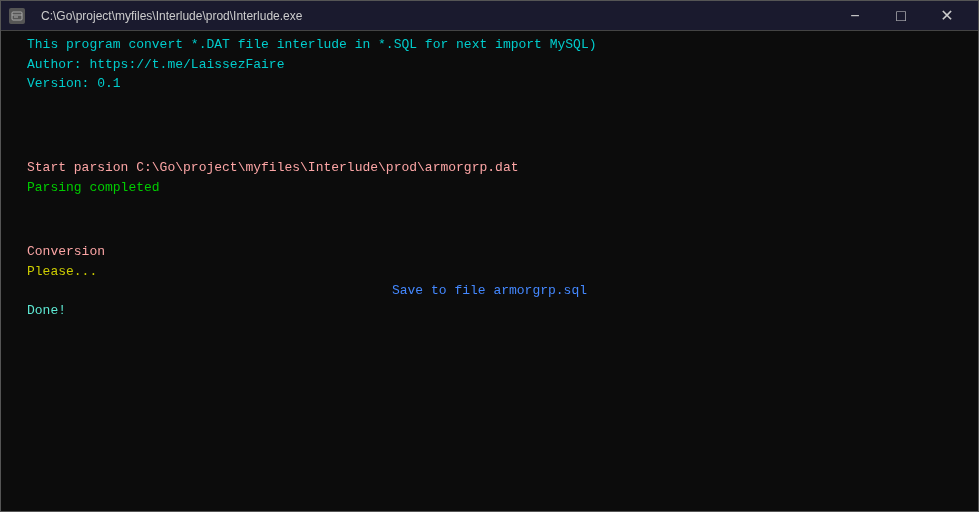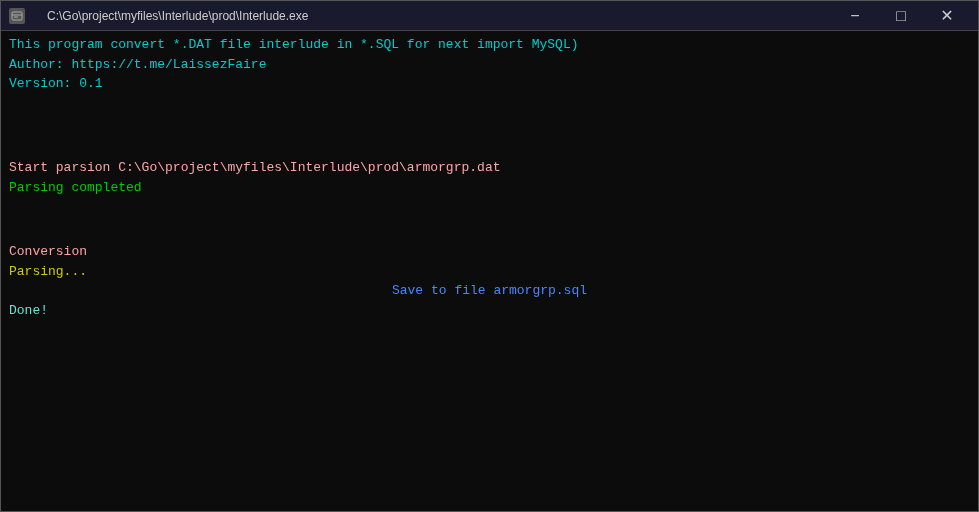--- a/index.html
+++ b/index.html
@@ -28,21 +28,21 @@
       align-items: center;
       justify-content: space-between;
       padding: 0 8px;
       flex-shrink: 0;
       border-bottom: 1px solid #444;
     }
 
     .titlebar-left {
       display: flex;
       align-items: center;
-      gap: 22px;
+      gap: 16px;
     }
 
     .titlebar-icon {
       width: 16px;
       height: 16px;
       background: #555;
       border-radius: 2px;
       display: flex;
       align-items: center;
       justify-content: center;
@@ -74,21 +74,21 @@
       font-size: 16px;
       cursor: pointer;
       background: transparent;
       border: none;
       font-family: 'Segoe UI', Arial, sans-serif;
     }
 
     .console {
       background: #0c0c0c;
       flex: 1;
-      padding: 4px 8px;
+      padding: 4px 26px;
       overflow: hidden;
       line-height: 1.5;
     }
 
     .line {
       white-space: pre;
     }
 
     .cyan { color: #00cccc; }
     .white { color: #fca5a5; margin-top: 45px; }
@@ -135,18 +135,18 @@
   </div>
 
   <div class="console">
     <div class="line cyan">This program convert *.DAT file interlude in *.SQL for next import MySQL)</div>
     <div class="line cyan">Author: https://t.me/LaissezFaire</div>
     <div class="line cyan">Version: 0.1</div>
     <div class="line">&nbsp;</div>
     <div class="line white">Start parsion C:\Go\project\myfiles\Interlude\prod\armorgrp.dat</div>
     <div class="line green">Parsing completed</div>
     <div class="line white">Conversion</div>
-    <div class="line yellow">Parsing...</div>
+    <div class="line yellow">Please...</div>
     <div class="line blue">Save to file armorgrp.sql</div>
     <div class="line bright-green">Done!</div>
     <div class="line">&nbsp;</div>
   </div>
 </div>
 
 </body></html>

